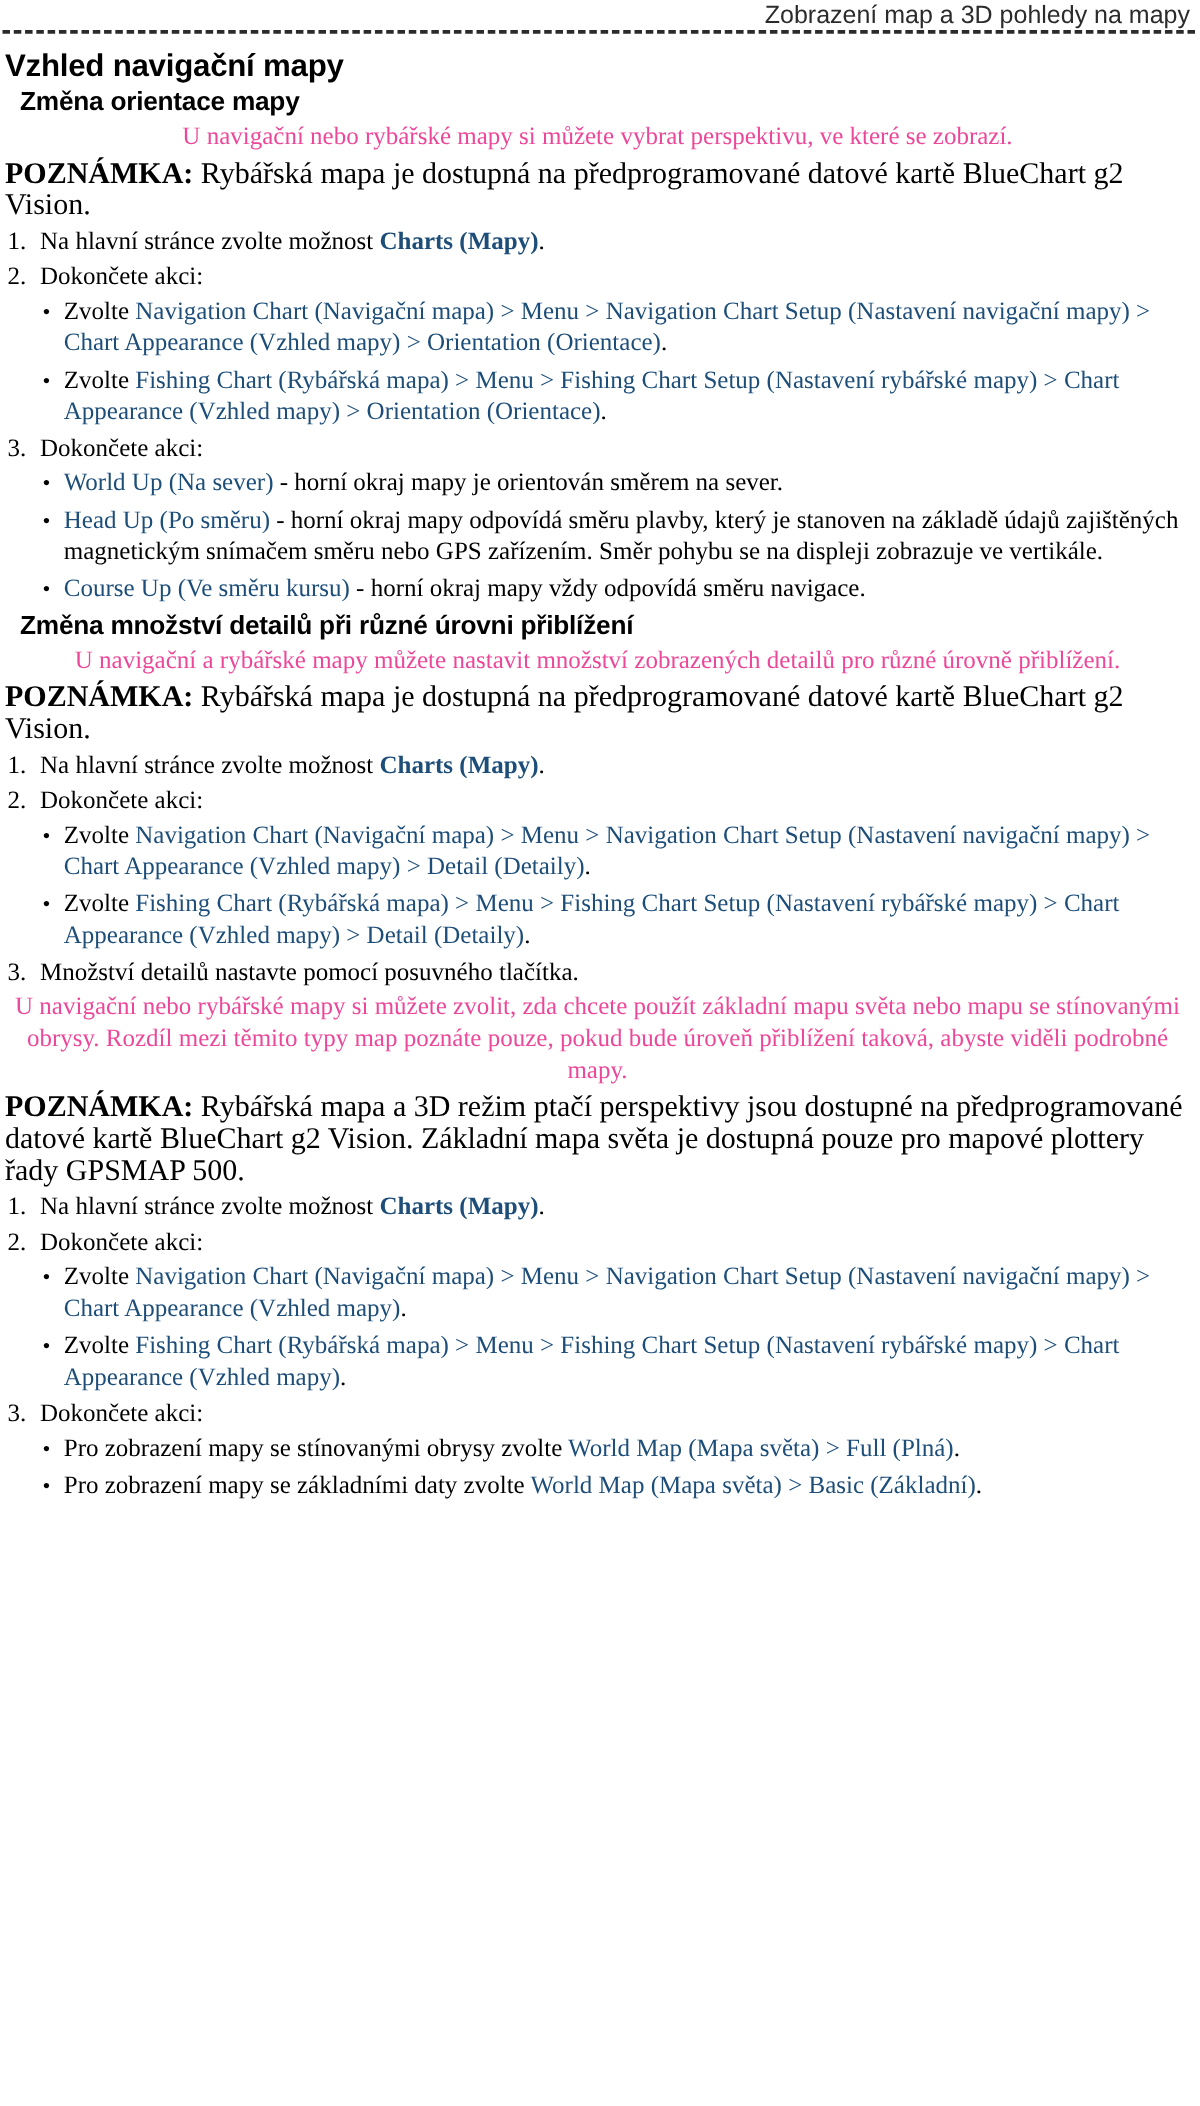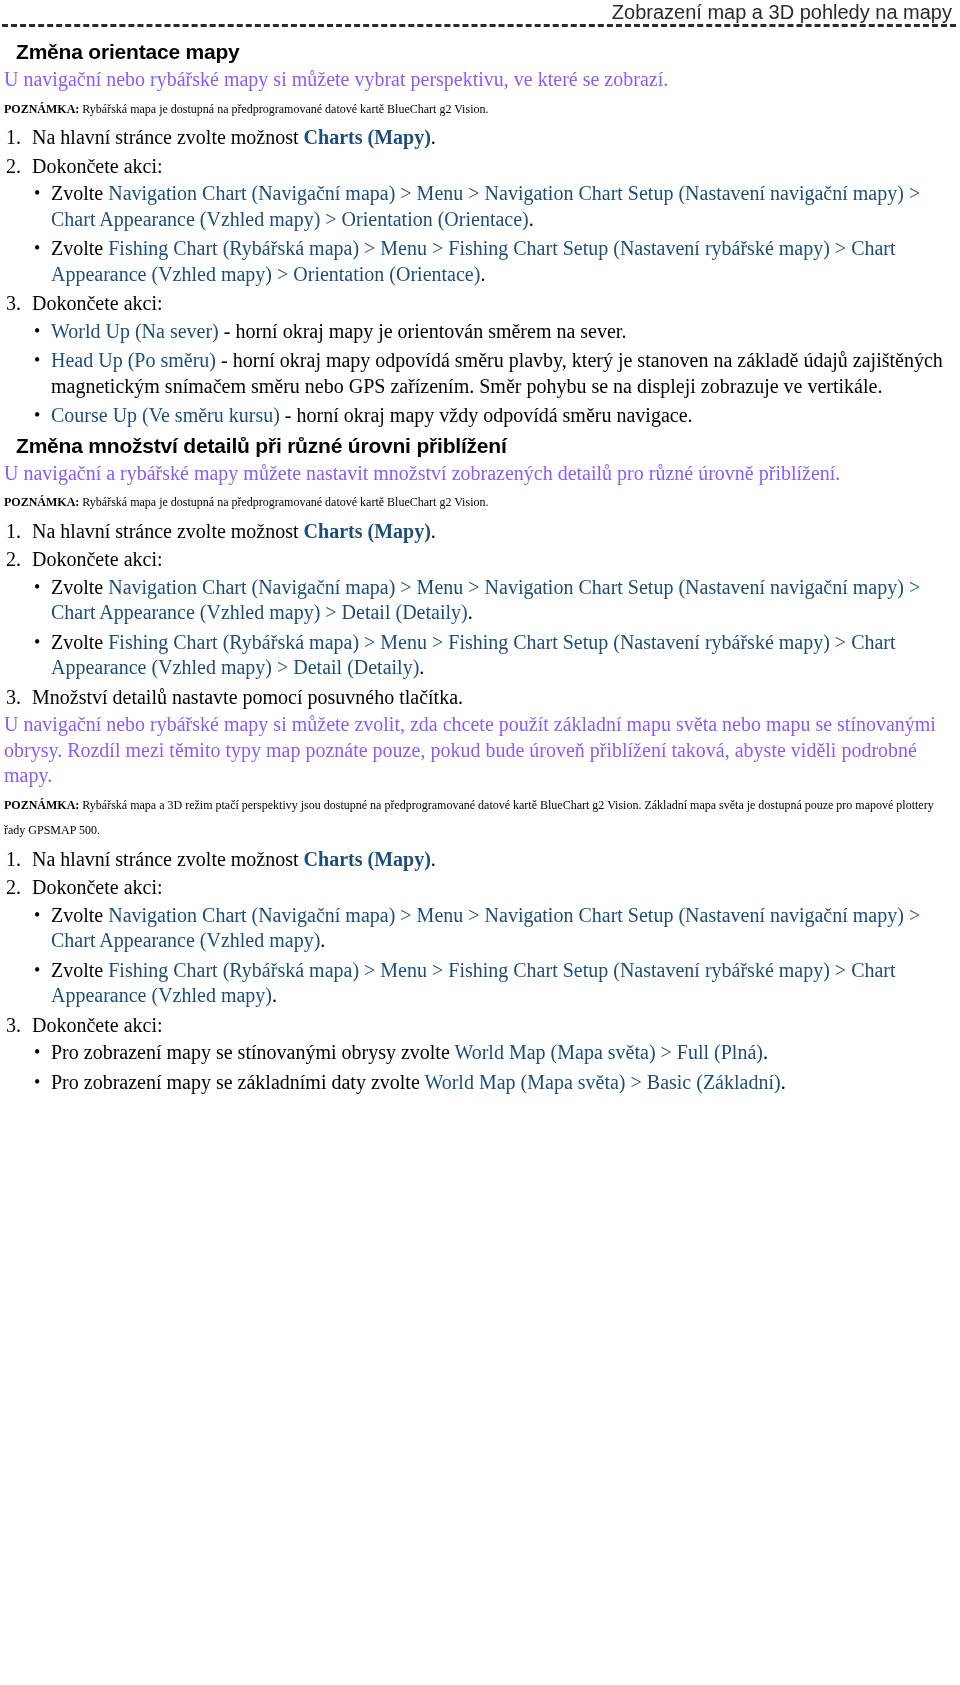--- a/index.html
+++ b/index.html
@@ -71,25 +71,25 @@
     margin: 1px 0 2px 12px;
     line-height: 26px;
     letter-spacing: -0.2px;
   }
   h2.sub-title.tight-top { margin-top: 4px; }
 
   p.body {
     font-size: 20px;
     line-height: 25.5px;
     margin: 0 0 1px 0;
-    text-align: left;
-    color: #8b5cf6;
+    text-align: center;
+    color: #ec4899;
   }
   p.note {
-    font-size: 12px;
+    font-size: 24px;
     line-height: 25.5px;
     margin: 4px 0 3px 0;
   }
   p.note .lead {
     font-weight: bold;
   }
 
   ol.steps {
     list-style: none;
     margin: 0;
@@ -163,20 +163,21 @@
 </head>
 <body>
 
 <div class="page">
 
   <div class="running-head">Zobrazení map a 3D pohledy na mapy</div>
   <div class="header-rule"></div>
 
   <div class="content">
 
+    <h1 class="sec-title">Vzhled navigační mapy</h1>
     <h2 class="sub-title">Změna orientace mapy</h2>
     <p class="body">U navigační nebo rybářské mapy si můžete vybrat perspektivu, ve které se zobrazí.</p>
 
     <p class="note">
       <span class="lead">POZNÁMKA:</span><span> Rybářská mapa je dostupná na předprogramované datové kartě BlueChart g2 Vision.</span>
     </p>
 
     <ol class="steps">
       <li>
         <span class="num">1.</span><span>Na hlavní stránce zvolte možnost </span><span class="hl">Charts (Mapy)</span><span>.</span>

